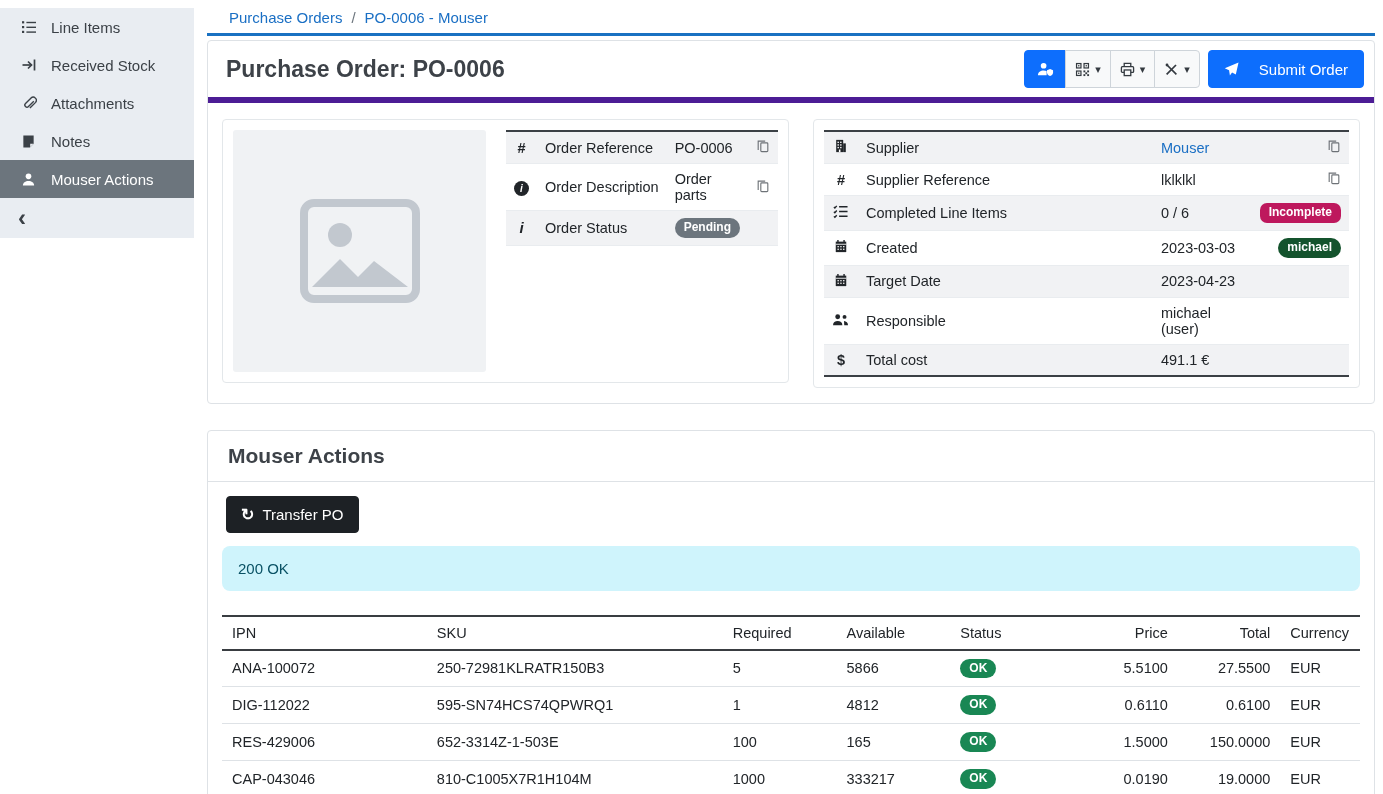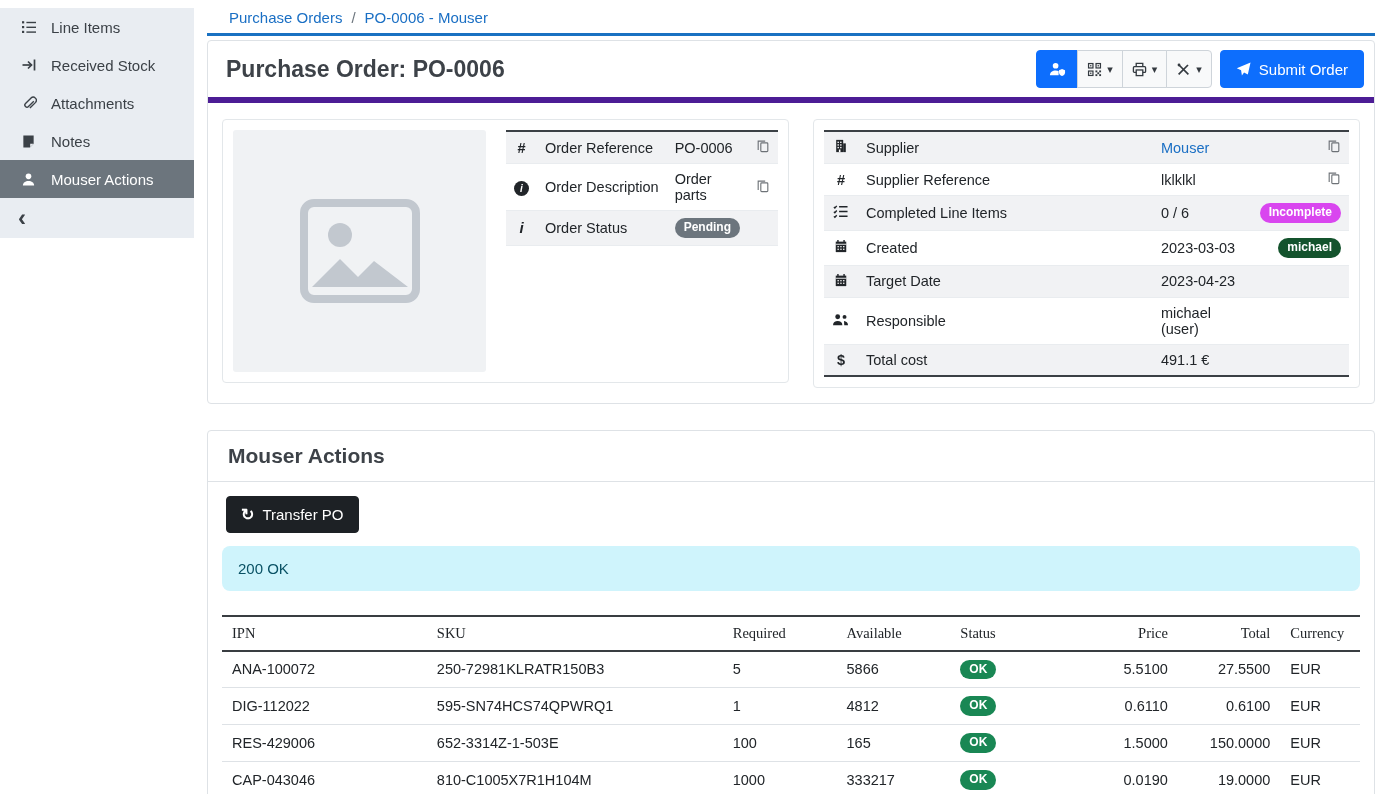--- a/index.html
+++ b/index.html
@@ -56,21 +56,21 @@
     cursor: pointer; font-size: 13px;
   }
   .btn-group .tool-btn + .tool-btn { margin-left: -1px; }
   .btn-group .tool-btn:first-child { border-radius: 4px 0 0 4px; }
   .btn-group .tool-btn:last-child { border-radius: 0 4px 4px 0; }
   .tool-btn.primary { background: #0d6efd; border-color: #0d6efd; color: #fff; }
   .caret { font-size: 11px; line-height: 1; }
   .btn-submit {
     height: 38px; padding: 0 15px; border-radius: 4px;
     background: #0d6efd; border: 1px solid #0d6efd; color: #fff;
-    display: inline-flex; align-items: center; gap: 8px;
+    display: inline-flex; align-items: center; gap: 20px;
     font-size: 15px; cursor: pointer;
   }
 
   
   .details { display: grid; grid-template-columns: 1fr 1fr; gap: 24px; padding: 16px 14px 15px; align-items: start; }
   .detail-box { border: 1px solid #e3e7ea; border-radius: 4px; padding: 10px; }
   .detail-box.left { display: flex; gap: 20px; align-items: flex-start; min-height: 262px; }
   .thumb {
     width: 253px; height: 242px; flex-shrink: 0; background: #f0f2f4;
     border-radius: 3px; display: flex; align-items: center; justify-content: center;
@@ -92,21 +92,21 @@
   }
   .plain-i { font-style: italic; font-weight: bold; font-size: 15px; }
   a.cell-link { color: #1a6fc4; text-decoration: none; cursor: pointer; }
   .copy-btn { display: inline-flex; cursor: pointer; opacity: .85; }
 
   .badge {
     display: inline-block; padding: 3px 9px; border-radius: 10px;
     font-size: 12px; font-weight: 700; color: #fff; line-height: 1.15;
   }
   .badge-gray { background: #6c757d; }
-  .badge-red { background: #d946ef; }
+  .badge-red { background: #be185d; border-radius: 7px; }
   .badge-dark { background: #14532d; }
   .badge-green { background: #198754; }
 
   
   .panel-card { margin-top: 26px; }
   .panel-header { padding: 13px 20px; border-bottom: 1px solid #dee2e6; }
   .panel-title { font-size: 21px; font-weight: 600; color: #3d4248; }
   .panel-body { padding: 14px 14px 6px; }
   .btn-transfer {
     background: #1d2125; color: #fff; border: 1px solid #1d2125; border-radius: 4px;
@@ -115,21 +115,21 @@
   }
   .btn-transfer .r-icon { font-size: 16px; font-weight: bold; }
   .alert-info {
     margin: 13px 0 24px; background: #cff4fc; color: #0a5265;
     border-radius: 8px; padding: 14px 16px; font-size: 15px;
   }
 
   .parts-table { width: 100%; border-collapse: collapse; font-size: 14.5px; margin-top: 8px; }
   .parts-table th {
     font-weight: 400; text-align: left; padding: 8px 10px;
-    border-top: 2px solid #393d41; border-bottom: 2px solid #393d41; font-family: Liberation Serif, serif;
+    border-top: 2px solid #393d41; border-bottom: 2px solid #393d41;
   }
   .parts-table td { padding: 8px 10px; border-bottom: 1px solid #dee2e6; }
   .parts-table tbody tr:last-child td { border-bottom: 2px solid #393d41; }
   .parts-table .num { text-align: right; }
   svg { display: block; }
 </style>
 </head>
 <body>
 
 <div class="app">

